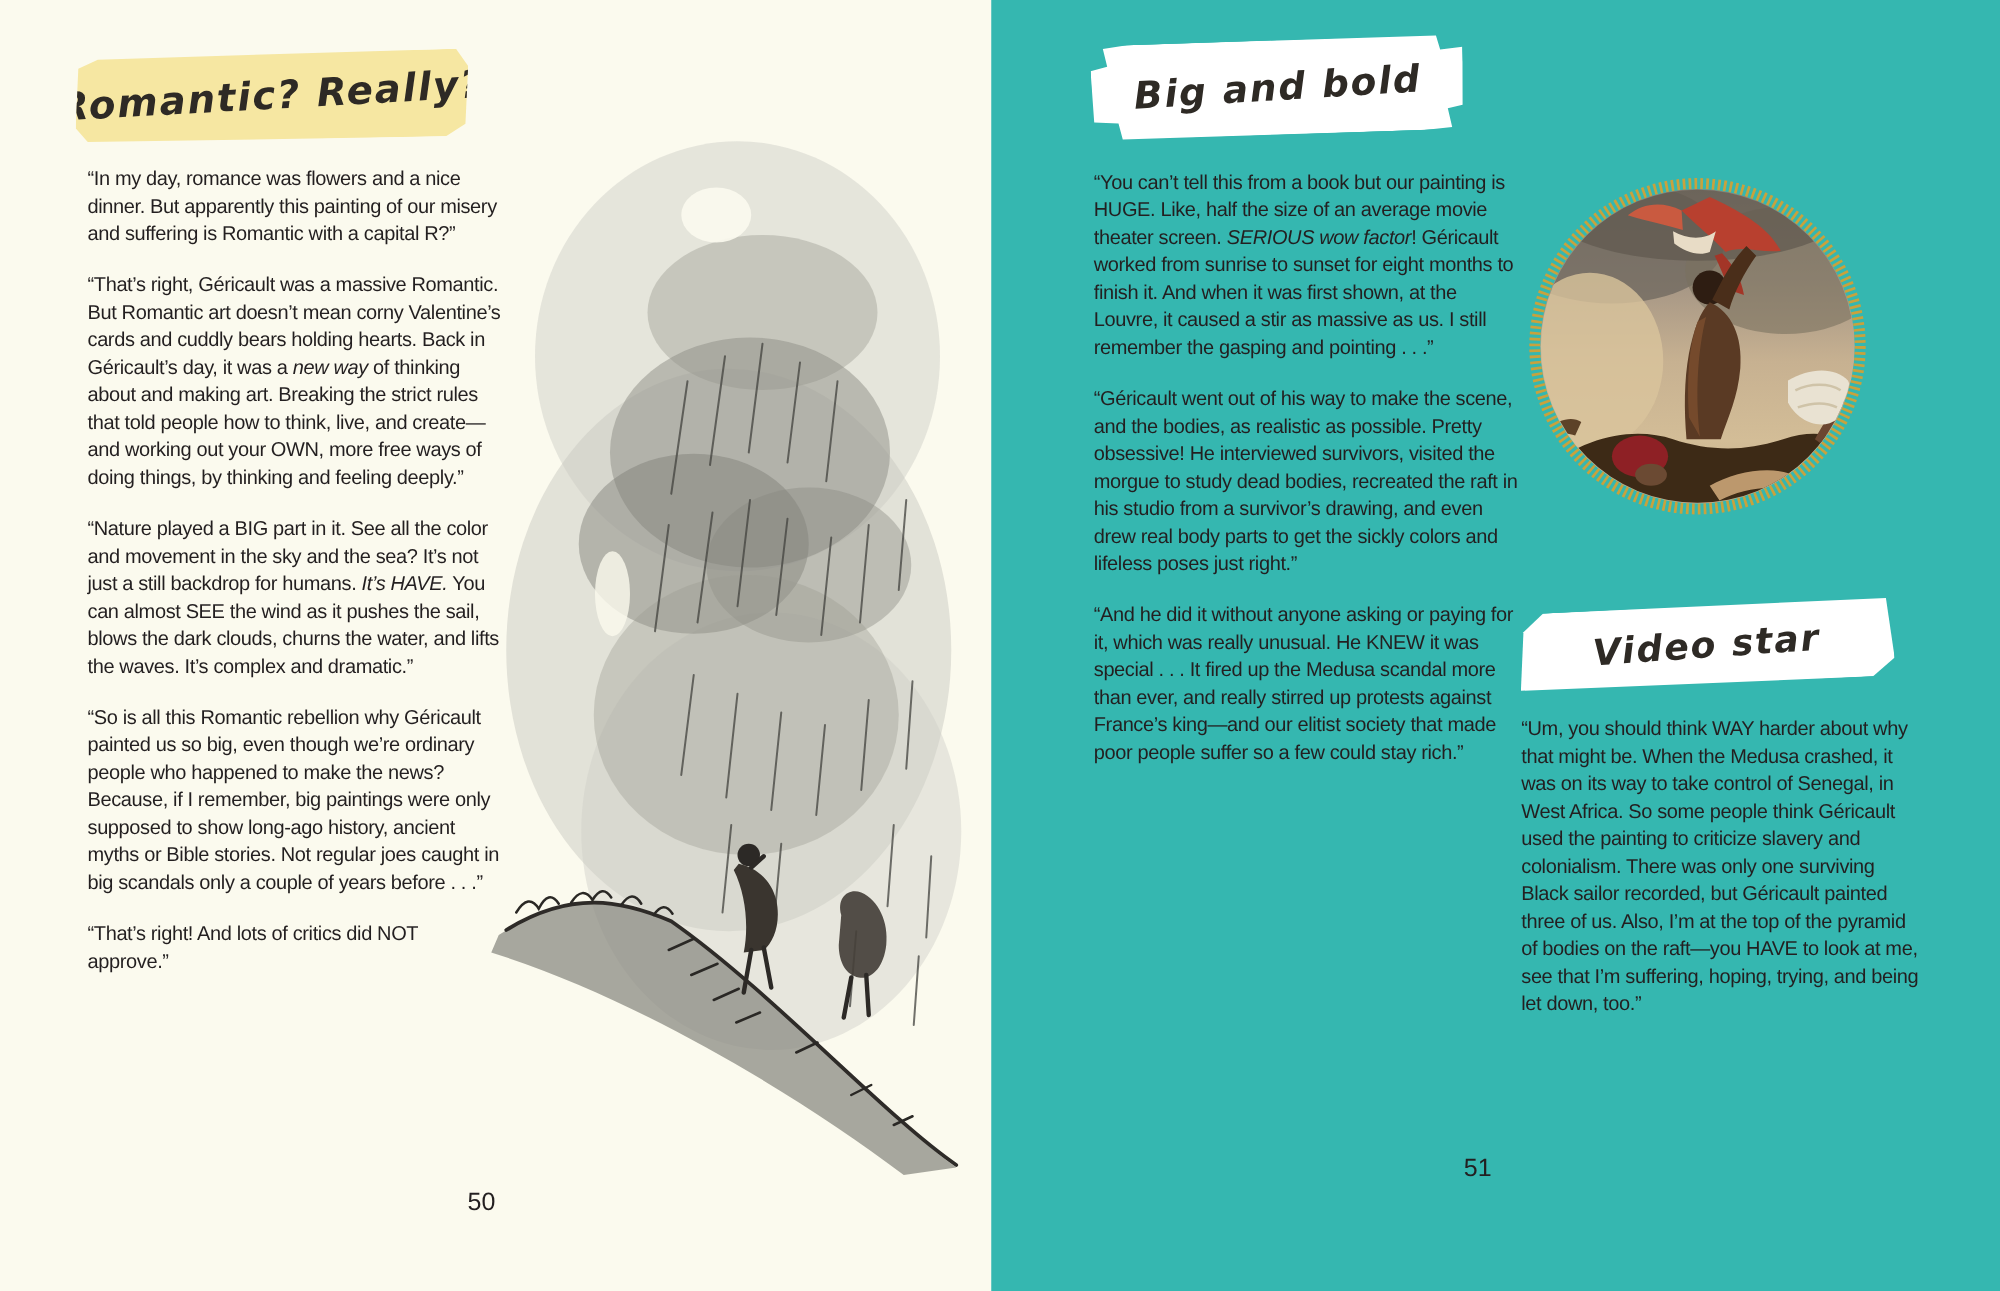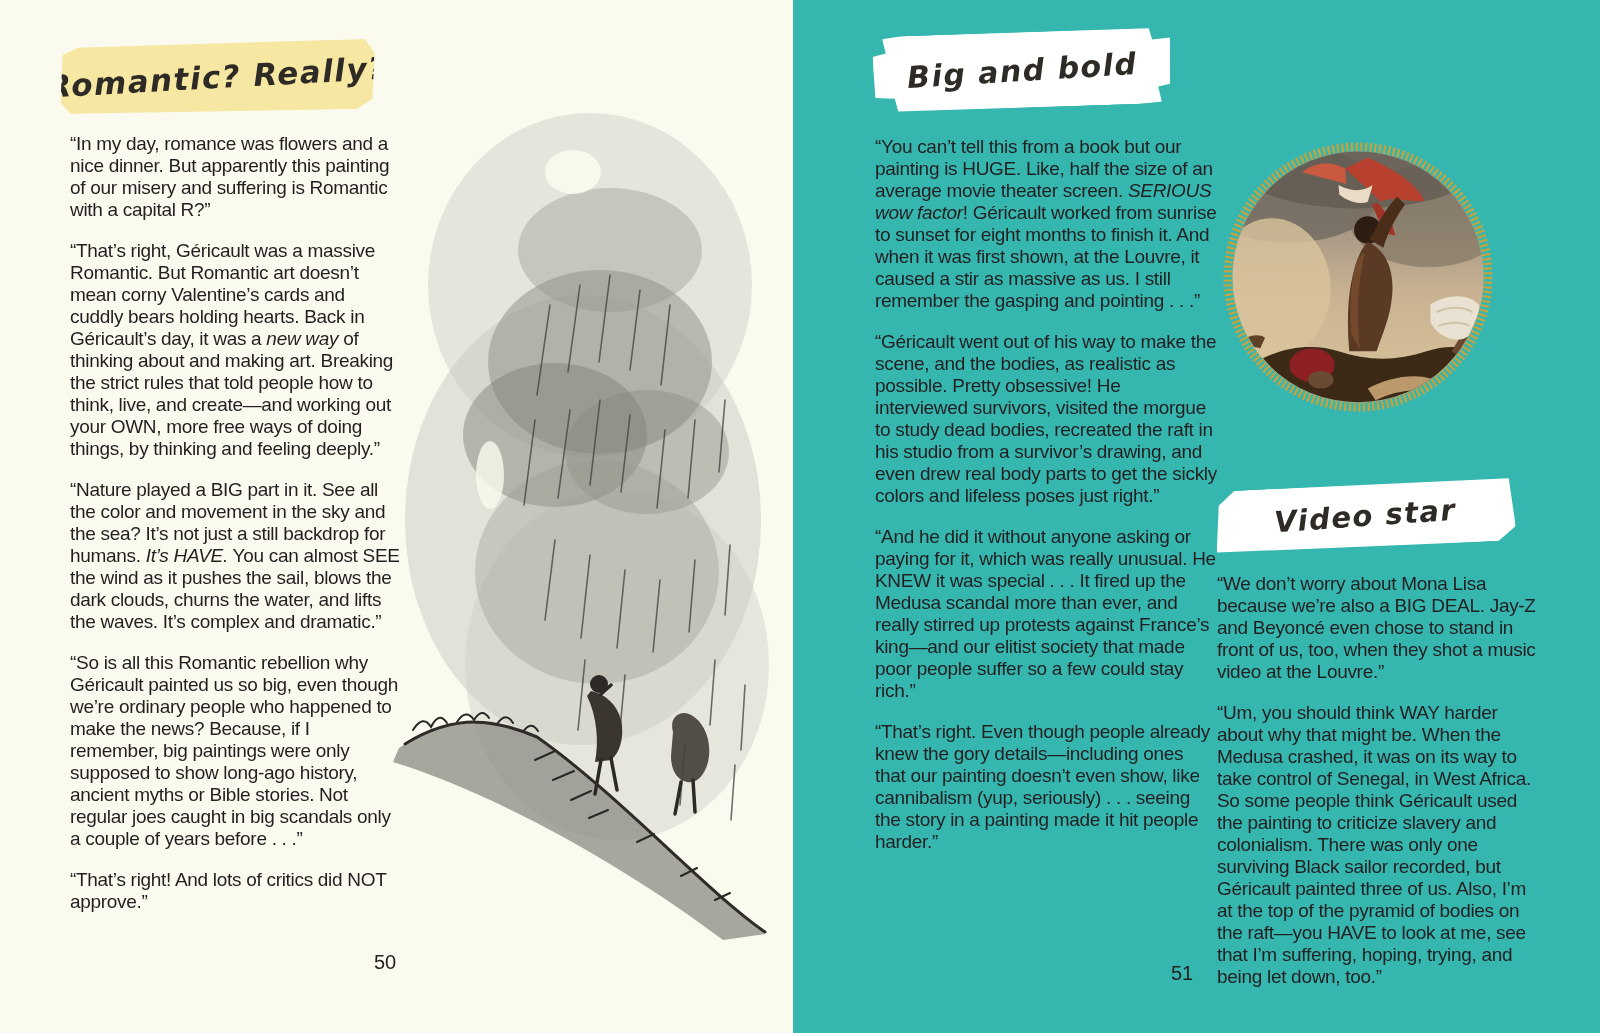--- a/index.html
+++ b/index.html
@@ -35,31 +35,31 @@
   }
   #big-bold-band .hand{font-size:30px;transform:rotate(-1.5deg);}
   #video-star-band{
     left:422px;top:484px;width:300px;height:64px;background:var(--label-white);
     transform:rotate(-3deg);
     clip-path:polygon(1.5% 22%,7% 0%,98.5% 3%,100% 78%,94% 100%,0% 95%);
   }
   #video-star-band .hand{font-size:29px;transform:rotate(-1deg);}
 
   
-  .col{position:absolute;font-size:19px;line-height:22px;letter-spacing:-0.3px;}
+  .col{position:absolute;font-size:16px;line-height:22px;letter-spacing:-0.3px;}
   .col p{margin:0 0 19px 0;}
   .col p:last-child{margin-bottom:0;}
   .col em{font-style:italic;}
   #left-col{left:70px;top:133px;width:332px;}
   #right-col-1{left:82px;top:136px;width:342px;}
   #right-col-2{left:424px;top:573px;width:320px;}
 
   .page-number{position:absolute;font-size:20px;color:var(--ink);}
   #page-num-50{left:374px;top:951px;}
-  #page-num-51{left:378px;top:962px;}
+  #page-num-51{left:378px;top:924px;}
 
   
   #storm-illustration{position:absolute;left:385px;top:100px;width:405px;height:840px;}
   #medallion{position:absolute;left:428px;top:140px;width:274px;height:274px;}
   svg{display:block;width:100%;height:100%;}
 </style>
 </head>
 <body>
 
 <div class="page" id="page-left">
@@ -123,21 +123,20 @@
 <div class="page" id="page-right">
 
   <div class="band" id="big-bold-band">
     <span class="hand">Big and bold</span>
   </div>
 
   <div class="col" id="right-col-1">
       <p><span>“You can’t tell this from a book but our painting is HUGE. Like, half the size of an average movie theater screen. </span><em>SERIOUS wow factor</em><span>! Géricault worked from sunrise to sunset for eight months to finish it. And when it was first shown, at the Louvre, it caused a stir as massive as us. I still remember the gasping and pointing . . .”</span></p>
       <p><span>“Géricault went out of his way to make the scene, and the bodies, as realistic as possible. Pretty obsessive! He interviewed survivors, visited the morgue to study dead bodies, recreated the raft in his studio from a survivor’s drawing, and even drew real body parts to get the sickly colors and lifeless poses just right.”</span></p>
       <p><span>“And he did it without anyone asking or paying for it, which was really unusual. He KNEW it was special . . . It fired up the Medusa scandal more than ever, and really stirred up protests against France’s king—and our elitist society that made poor people suffer so a few could stay rich.”</span></p>
-      <p><span>“That’s right. Even though people already knew the gory details—including ones that our painting doesn’t even show, like cannibalism (yup, seriously) . . . seeing the story in a painting made it hit people harder.”</span></p>
     </div>
 
   <div id="medallion" role="img" aria-label="raft-of-the-medusa-detail-man-waving-red-cloth-atop-bodies">
     <svg viewBox="0 0 280 280">
       <defs>
         <clipPath id="medclip">
             <circle cx="140" cy="140" r="128"></circle>
           </clipPath>
         <linearGradient id="sky" x1="0" y1="0" x2="0" y2="1">
           <stop offset="0" stop-color="#8a8177"></stop>
@@ -180,18 +179,17 @@
         </g>
       </g>
     </svg>
   </div>
 
   <div class="band" id="video-star-band">
     <span class="hand">Video star</span>
   </div>
 
   <div class="col" id="right-col-2">
-      <p><span>“We don’t worry about Mona Lisa because we’re also a BIG DEAL. Jay-Z and Beyoncé even chose to stand in front of us, too, when they shot a music video at the Louvre.”</span></p>
       <p><span>“Um, you should think WAY harder about why that might be. When the Medusa crashed, it was on its way to take control of Senegal, in West Africa. So some people think Géricault used the painting to criticize slavery and colonialism. There was only one surviving Black sailor recorded, but Géricault painted three of us. Also, I’m at the top of the pyramid of bodies on the raft—you HAVE to look at me, see that I’m suffering, hoping, trying, and being let down, too.”</span></p>
     </div>
 
   <div class="page-number" id="page-num-51">51</div>
 </div>
 
 </body></html>

